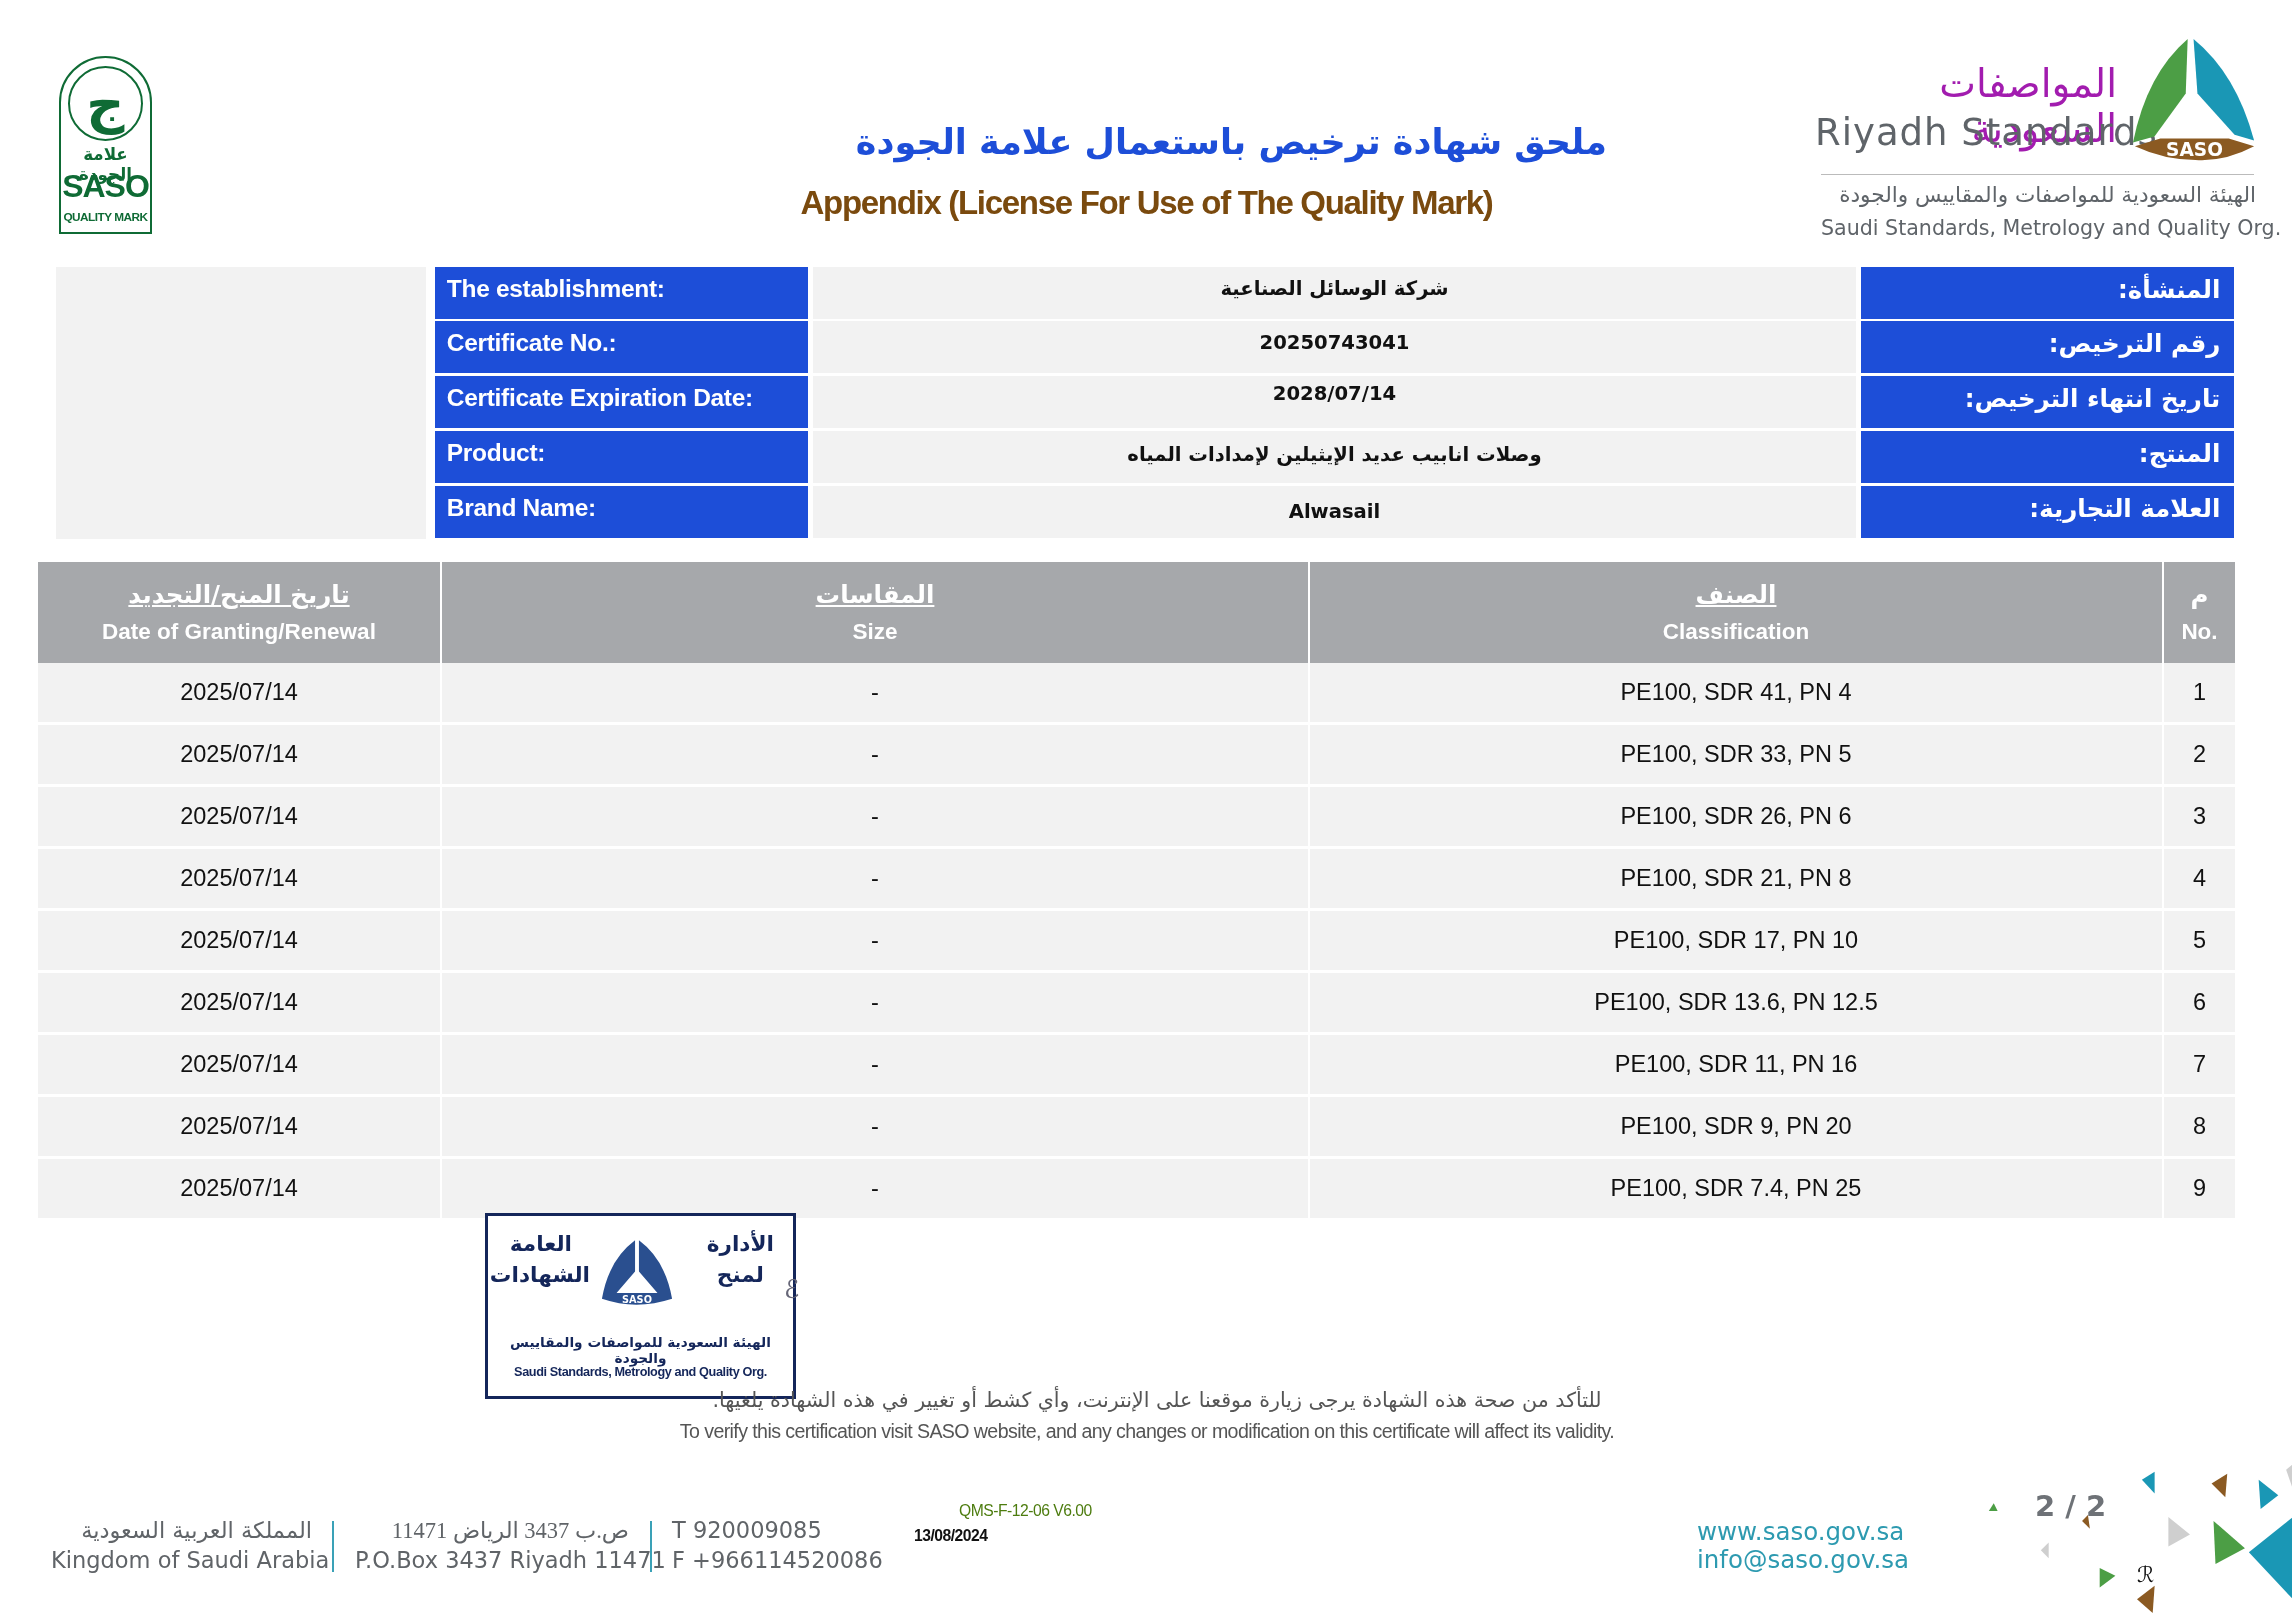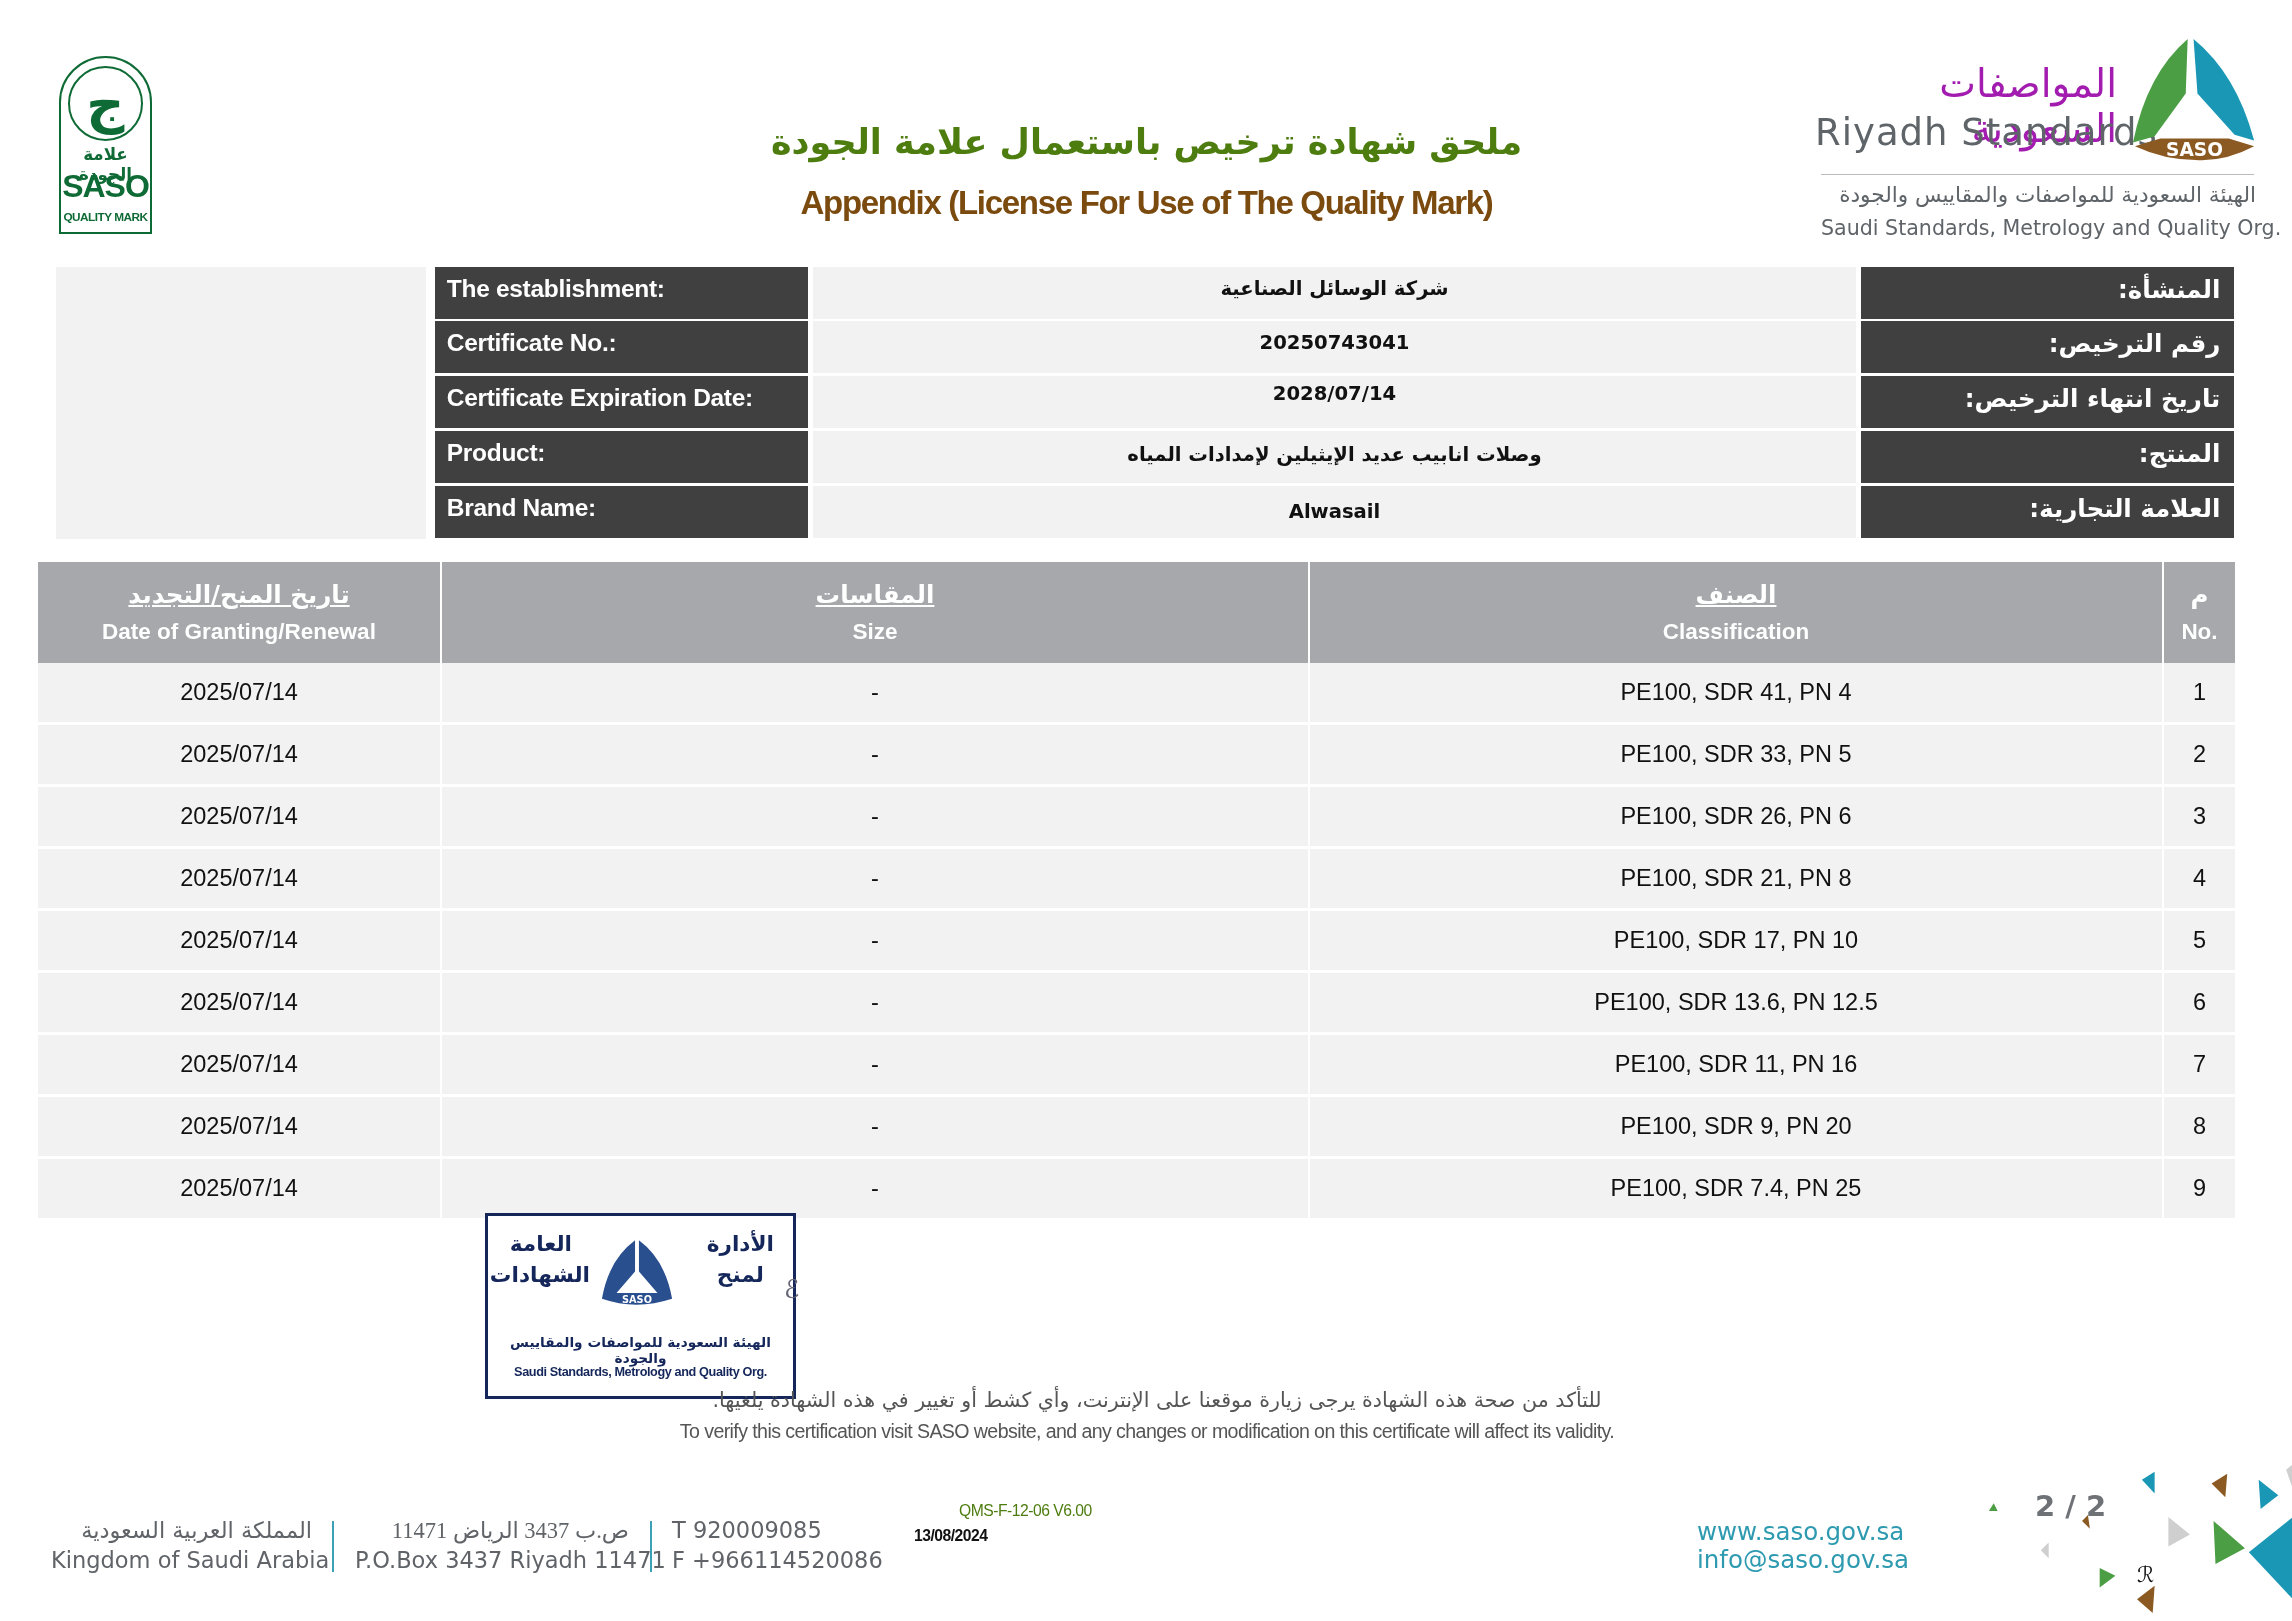--- a/index.html
+++ b/index.html
@@ -8,34 +8,34 @@
 
   
   #qmark { left:59px; top:56px; width:93px; height:178px; border:2px solid #0f6b35; border-radius:47px 47px 0 0; box-sizing:border-box; background:#fff; }
   #qmark .ring { position:absolute; left:6.9px; top:7.8px; width:75px; height:75px; border:2px solid #0f6b35; border-radius:50%; box-sizing:border-box; display:flex; align-items:center; justify-content:center; }
   #qmark .glyph { color:#0f6b35; font-size:53px; font-weight:bold; line-height:1; font-family:"DejaVu Sans", sans-serif; }
   #qmark .ar { position:absolute; left:0; right:0; top:86px; text-align:center; color:#0f6b35; font-size:16.7px; font-weight:bold; direction:rtl; }
   #qmark .saso { position:absolute; left:0; right:0; top:110px; text-align:center; color:#0f6b35; font-size:32px; font-weight:bold; font-family:"Liberation Sans", sans-serif; letter-spacing:-1px; }
   #qmark .qm { position:absolute; left:0; right:0; top:152px; text-align:center; color:#0f6b35; font-size:11.8px; font-weight:bold; font-family:"Liberation Sans", sans-serif; letter-spacing:-0.5px; }
 
   
-  #title-ar { left:686px; width:921px; top:122px; text-align:center; direction:rtl; color:#4d7c0f; font-size:35px; font-weight:bold; }
+  #title-ar { left:686px; width:921px; top:122px; text-align:right; direction:rtl; color:#1d4ed8; font-size:35px; font-weight:bold; }
   #title-en { left:686px; width:921px; top:184px; text-align:center; color:#7a4a0e; font-size:33px; font-weight:bold; font-family:Liberation Sans, sans-serif; letter-spacing:-1.3px; }
 
   
   #saso-logo-ar { left:1813px; width:304px; top:61px; text-align:right; direction:rtl; color:#a21caf; font-size:39px; }
   #saso-logo-en { left:1815px; top:111px; color:#5f6469; font-size:37px; letter-spacing:1px; }
   #saso-tri { left:2127px; top:35px; width:137px; height:127px; }
   #saso-rule { left:1821px; top:174px; width:433px; height:1px; background:#bbbbbb; }
   #saso-org-ar { left:1813px; width:443px; top:182px; text-align:right; direction:rtl; color:#5f6469; font-size:21.6px; }
   #saso-org-en { left:1821px; top:216px; color:#5f6469; font-size:20.6px; }
 
   
   #info-blank { left:56px; top:267px; width:370px; height:272px; background:#f2f2f2; }
-  .lab { position:absolute; height:52px; background:#404040; color:#ffffff; font-weight:bold; font-size:24.5px; font-family:"Liberation Sans", sans-serif; box-sizing:border-box; padding-top:7.8px; }
+  .lab { position:absolute; height:52px; background:#1d4ed8; color:#ffffff; font-weight:bold; font-size:24.5px; font-family:"Liberation Sans", sans-serif; box-sizing:border-box; padding-top:7.8px; }
   .lab-en { left:435px; width:373px; padding-left:11.8px; letter-spacing:-0.3px; }
   .lab-ar { left:1861px; width:373px; padding-right:13.7px; text-align:right; direction:rtl; font-family:"DejaVu Sans", sans-serif; font-size:24.5px; }
   .val { position:absolute; left:813px; width:1043px; height:52px; background:#f2f2f2; text-align:center; font-weight:bold; font-size:19.6px; color:#111; box-sizing:border-box; padding-top:9.8px; }
   .val.rtl { direction:rtl; }
 
   
   #tbl { left:36px; top:562px; width:2198px; border-collapse:collapse; table-layout:fixed; }
   #tbl th { background:#a6a8ab; color:#ffffff; font-weight:bold; height:101px; padding:0; vertical-align:middle; border-left:2px solid #ffffff; border-right:2px solid #ffffff; }
   #tbl th .ar { display:block; font-size:24.5px; direction:rtl; text-decoration:underline; margin-bottom:9.8px; }
   #tbl th .en { display:block; font-size:22.5px; font-family:"Liberation Sans", sans-serif; }

